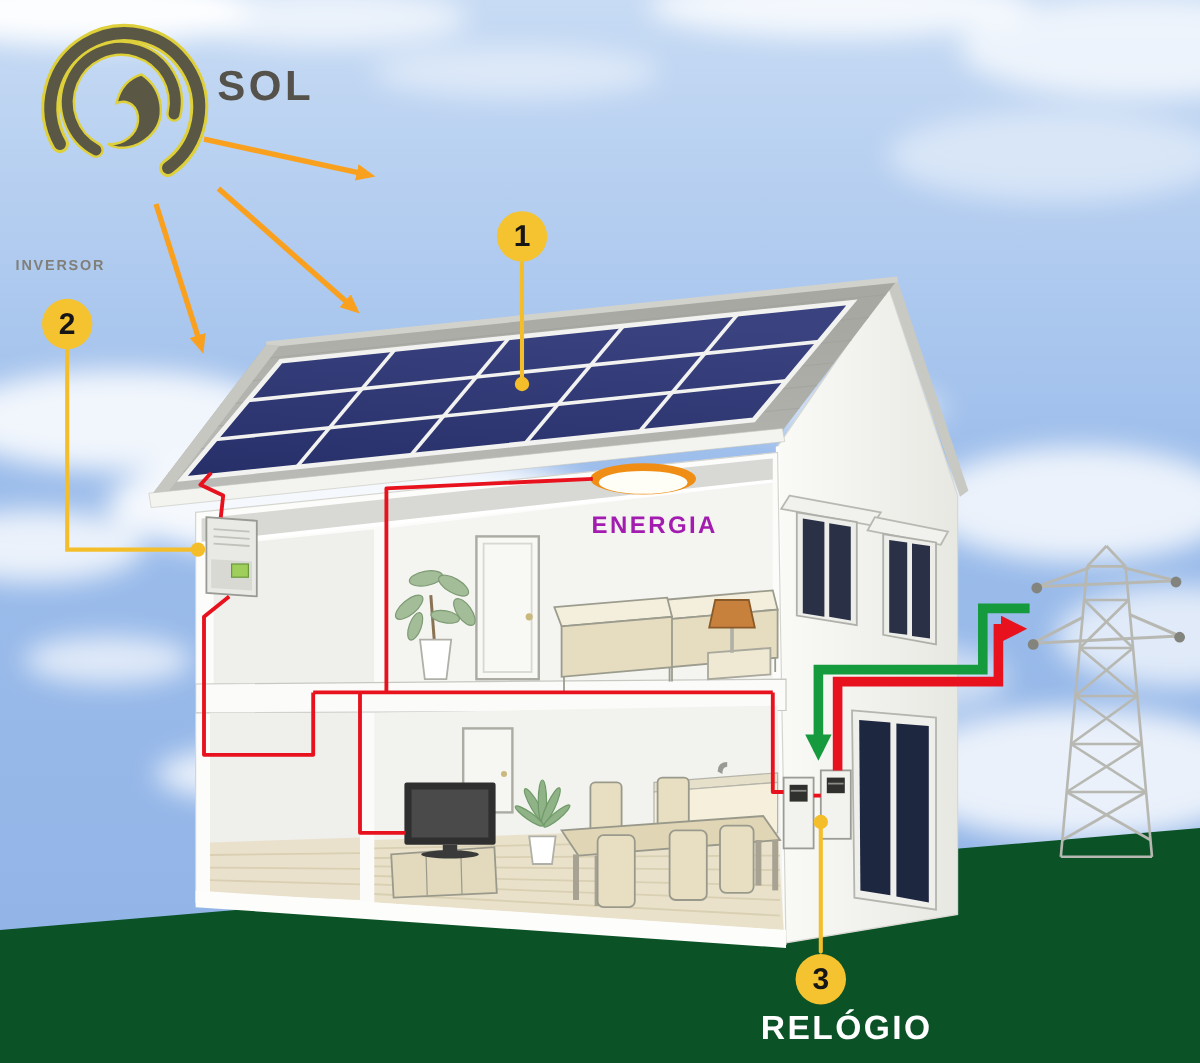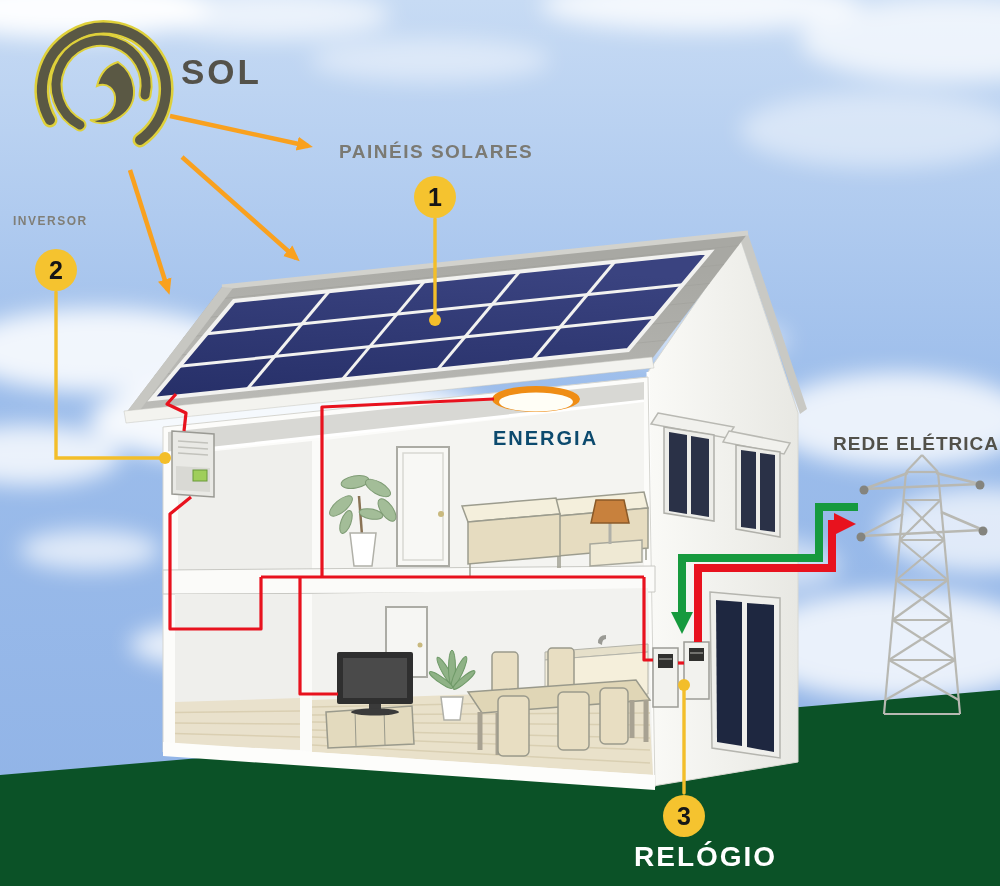--- a/index.html
+++ b/index.html
@@ -9,21 +9,21 @@
     background:#aac8ee;
   }
   #scene{position:absolute;left:0;top:0;}
   .label{
     position:absolute;font-weight:bold;white-space:nowrap;
     font-family:"Liberation Sans",sans-serif;
   }
   .label-sol{left:181px;top:52px;font-size:35px;letter-spacing:3px;color:#54524a;}
   .label-paineis{left:339px;top:141px;font-size:19px;letter-spacing:1.5px;color:#7b7a73;}
   .label-inversor{left:13px;top:214px;font-size:12px;letter-spacing:1.5px;color:#80randomness7f78;color:#807f78;}
-  .label-energia{left:493px;top:427px;font-size:20px;letter-spacing:2px;color:#0c4a6e;}
+  .label-energia{left:493px;top:427px;font-size:20px;letter-spacing:2px;color:#a21caf;}
   .label-rede{left:833px;top:433px;font-size:19px;letter-spacing:1px;color:#52514a;}
   .label-relogio{left:634px;top:841px;font-size:28px;letter-spacing:2px;color:#ffffff;}
   .badge{
     position:absolute;width:42px;height:42px;border-radius:50%;
     background:#f5c32f;color:#161616;font-size:25px;font-weight:bold;
     display:flex;align-items:center;justify-content:center;
     font-family:"Liberation Sans",sans-serif;
   }
   .badge-1{left:414px;top:176px;}
   .badge-2{left:35px;top:249px;}
@@ -355,22 +355,20 @@
     <line x1="435" y1="219" x2="435" y2="315"></line>
     <circle cx="435" cy="320" r="6" stroke="none"></circle>
     <polyline points="56,292 56,458 160,458" fill="none"></polyline>
     <circle cx="165" cy="458" r="6" stroke="none"></circle>
     <line x1="684" y1="793" x2="684" y2="690"></line>
     <circle cx="684" cy="685" r="6" stroke="none"></circle>
   </g>
 </svg>
 
   <div class="label label-sol">SOL</div>
-  <div class="label label-paineis">PAINÉIS SOLARES</div>
   <div class="label label-inversor">INVERSOR</div>
   <div class="label label-energia">ENERGIA</div>
-  <div class="label label-rede">REDE ELÉTRICA</div>
   <div class="label label-relogio">RELÓGIO</div>
 
   <div class="badge badge-1">1</div>
   <div class="badge badge-2">2</div>
   <div class="badge badge-3">3</div>
 </div>
 
 </body></html>

